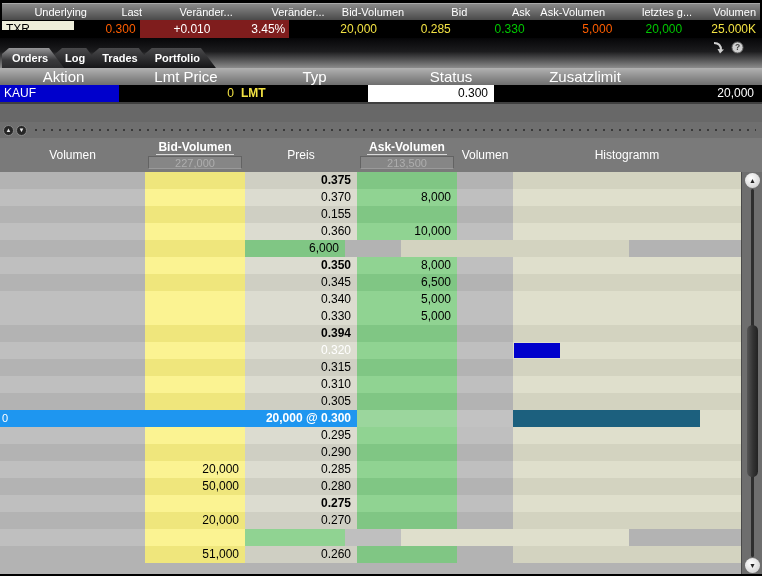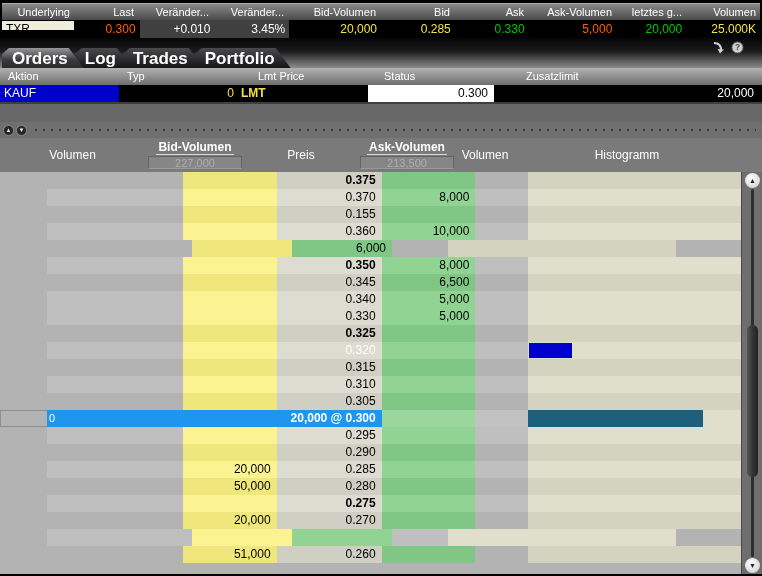--- a/index.html
+++ b/index.html
@@ -4,49 +4,49 @@
 <style>
   html,body{margin:0;padding:0;background:#000;}
   *{box-sizing:border-box;}
   .app{position:relative;width:762px;height:576px;background:#000;overflow:hidden;
        font-family:"Liberation Sans",sans-serif;-webkit-font-smoothing:antialiased;}
 
   
   .quote-head{position:absolute;top:3px;left:2px;width:758px;height:17px;display:flex;
     background:linear-gradient(#8a8a8a,#4a4a4a);border-top:1px solid #a8a8a8;}
   .qh{font-size:11px;color:#fff;line-height:16px;padding:0 4px;white-space:nowrap;overflow:hidden;}
-  .qh.r{text-align:right;} .qh.l{text-align:right;}
+  .qh.r{text-align:right;} .qh.l{text-align:center;margin-left:28px;}
   .quote-vals{position:absolute;top:20px;left:2px;width:758px;height:18px;display:flex;background:#000;}
   .qv{font-size:12px;line-height:18px;padding:0 4px;text-align:right;white-space:nowrap;overflow:hidden;}
   .q0{width:72px}.q1{width:64px}.q2{width:75px}.q3{width:75px}.q4{width:92px}
   .q5{width:74px}.q6{width:74px}.q7{width:88px}.q8{width:70px}.q9{width:74px}
   .v-underlying{background:#EEEEDA;color:#000;text-align:left;margin:1px 2px 8px 0;line-height:16px;}
   .v-last{color:#FF5E00;}
-  .v-chg{background:#404040;color:#fff;}
+  .v-chg{background:#7f1d1d;color:#fff;}
   .v-yellow{color:#F2E243;}
   .v-green{color:#00C800;}
   .v-orange{color:#FF5E00;}
 
   
   .tabstrip{position:absolute;top:38px;left:0;width:762px;height:30px;
     background:linear-gradient(180deg,#060608 0%,#1c1c1e 45%,#8c8c8c 100%);}
   .tabs{position:absolute;bottom:0;left:2px;display:flex;align-items:flex-end;}
-  .tab{height:20px;line-height:21px;color:#fff;font-size:17px;font-weight:bold;
+  .tab{height:20px;line-height:21px;color:#fff;font-size:11px;font-weight:bold;
     padding:0 16px 0 10px;margin-right:-9px;
     clip-path:polygon(0 100%,0 6px,7px 0,calc(100% - 15px) 0,100% 100%);
     background:linear-gradient(#4a4a4c,#151517);}
   .tab.active{background:linear-gradient(#979799,#3a3a3c 60%,#2c2c2e);z-index:5;position:relative;}
   .t1{z-index:4;position:relative}.t2{z-index:3;position:relative}.t3{z-index:2;position:relative}
   .corner-icons{position:absolute;top:3px;right:18px;display:flex;gap:6px;}
   .cicon{width:13px;height:13px;}
 
   
   .order-head{position:absolute;top:68px;left:0;width:762px;height:17px;display:flex;
     background:linear-gradient(#b2b2b2,#6e6e6e);}
-  .oh{font-size:11px;color:#fff;line-height:17px;text-align:left;white-space:nowrap;padding-left:8px;}
+  .oh{font-size:15px;color:#fff;line-height:17px;text-align:center;white-space:nowrap;padding-left:8px;}
   .order-vals{position:absolute;top:85px;left:0;width:762px;height:17px;display:flex;background:#000;}
   .ov{font-size:12px;line-height:17px;white-space:nowrap;}
   .o0{width:119px}.o1{width:118px}.o2{width:131px}.o3{width:126px}.o4{width:126px}.o5{width:142px}
   .v-action{background:#0000CC;color:#fff;padding-left:4px;}
   .v-qty{color:#F2E243;text-align:right;padding-right:3px;}
   .v-type{color:#F2E243;text-align:left;padding-left:4px;font-weight:bold;}
   .v-lmt{background:#fff;color:#000;text-align:right;padding-right:6px;}
   .v-status{color:#fff;text-align:right;padding-right:8px;}
 
   .gap{position:absolute;top:102px;left:0;width:762px;height:20px;background:#686868;border-top:2px solid #3f3f3f;}
@@ -65,21 +65,21 @@
   .lh{color:#fff;font-size:12px;text-align:center;}
   .lh .plain{line-height:34px;}
   .c1{width:145px}.c2{width:100px}.c3{width:112px}.c4{width:100px}.c5{width:56px}.c6{width:228px}
   .hdr-stack{display:flex;flex-direction:column;align-items:center;padding-top:2px;}
   .hdr-bold{font-weight:bold;border-bottom:1px solid #d8d8d8;padding:0 2px;line-height:14px;}
   .hdr-total{margin-top:1px;width:94px;height:13px;line-height:13px;font-size:11px;color:#aeaeae;
     background:#868686;border:1px solid #636363;border-bottom-color:#9a9a9a;text-align:center;}
 
   
   .ladder-body{position:absolute;top:172px;left:0;width:741px;height:402px;overflow:hidden;background:#b3b3b3;}
-  .lrow{display:flex;height:17px;padding-left:47px;}
+  .lrow{display:flex;height:17px;}
   .lcell{font-size:12px;line-height:17px;color:#000;text-align:right;padding-right:6px;
     white-space:nowrap;overflow:hidden;}
   .lrow.d .c1,.lrow.d .c5{background:#B3B3B3}
   .lrow.l .c1,.lrow.l .c5{background:#BFBFBF}
   .lrow.d .c2{background:#EFE67C}
   .lrow.l .c2{background:#FBF392}
   .lrow.d .c3{background:#CFCFC3}
   .lrow.l .c3{background:#DCDCD0}
   .lrow.d .c4{background:#80C684}
   .lrow.l .c4{background:#90D392}
@@ -157,22 +157,22 @@
     <div class="tabs">
       <div class="tab active">Orders</div>
       <div class="tab t1">Log</div>
       <div class="tab t2">Trades</div>
       <div class="tab t3">Portfolio</div>
     </div>
   </div>
 
   <div class="order-head">
     <div class="oh o0">Aktion</div>
+    <div class="oh o3">Lmt Price</div>
     <div class="oh o2">Typ</div>
-    <div class="oh o3">Lmt Price</div>
     <div class="oh o5">Status</div>
     <div class="oh o4">Zusatzlimit</div>
   </div>
 
   <div class="order-vals">
     <div class="ov o0 v-action">KAUF</div>
     <div class="ov o1 v-qty">0</div>
     <div class="ov o2 v-type">LMT</div>
     <div class="ov o3 v-lmt">0.300</div>
     <div class="ov o4"></div>
@@ -278,21 +278,21 @@
         <div class="lcell c1"></div>
         <div class="lcell c2"></div>
         <div class="lcell c3 pb-ask">0.330</div>
         <div class="lcell c4">5,000</div>
         <div class="lcell c5"></div>
         <div class="lcell c6 hcell"></div>
       </div>
       <div class="lrow d">
         <div class="lcell c1"></div>
         <div class="lcell c2"></div>
-        <div class="lcell c3 bold">0.325</div>
+        <div class="lcell c3 bold">0.394</div>
         <div class="lcell c4"></div>
         <div class="lcell c5"></div>
         <div class="lcell c6 hcell"></div>
       </div>
       <div class="lrow l">
         <div class="lcell c1"></div>
         <div class="lcell c2"></div>
         <div class="lcell c3 pb-order">0.320</div>
         <div class="lcell c4"></div>
         <div class="lcell c5"></div>

